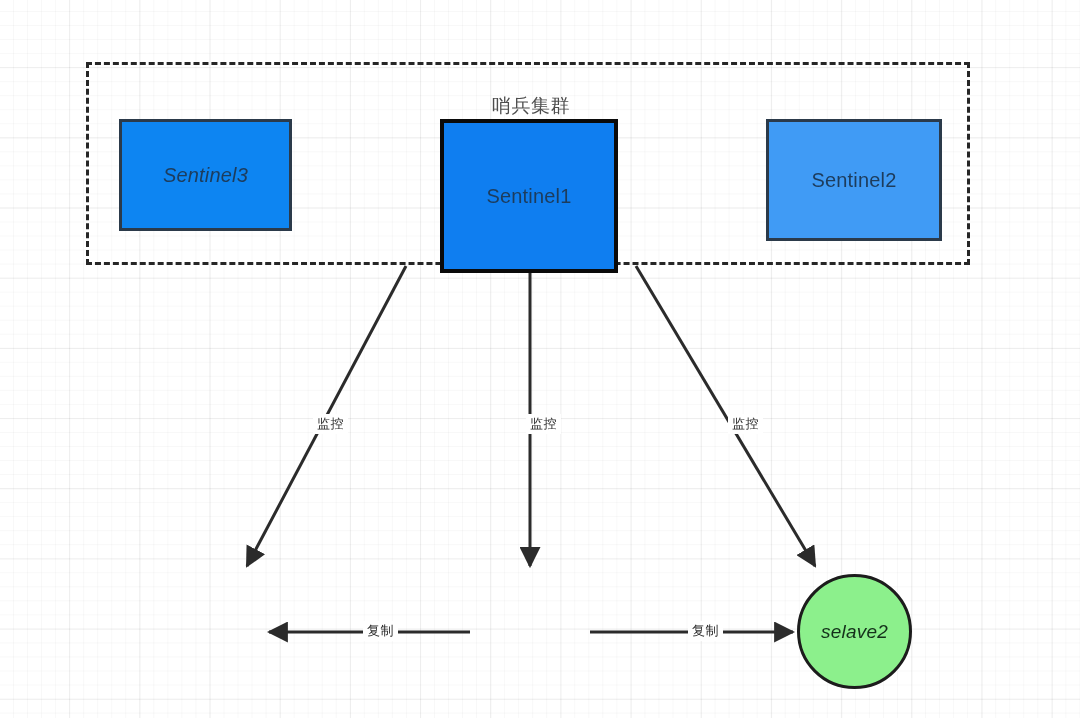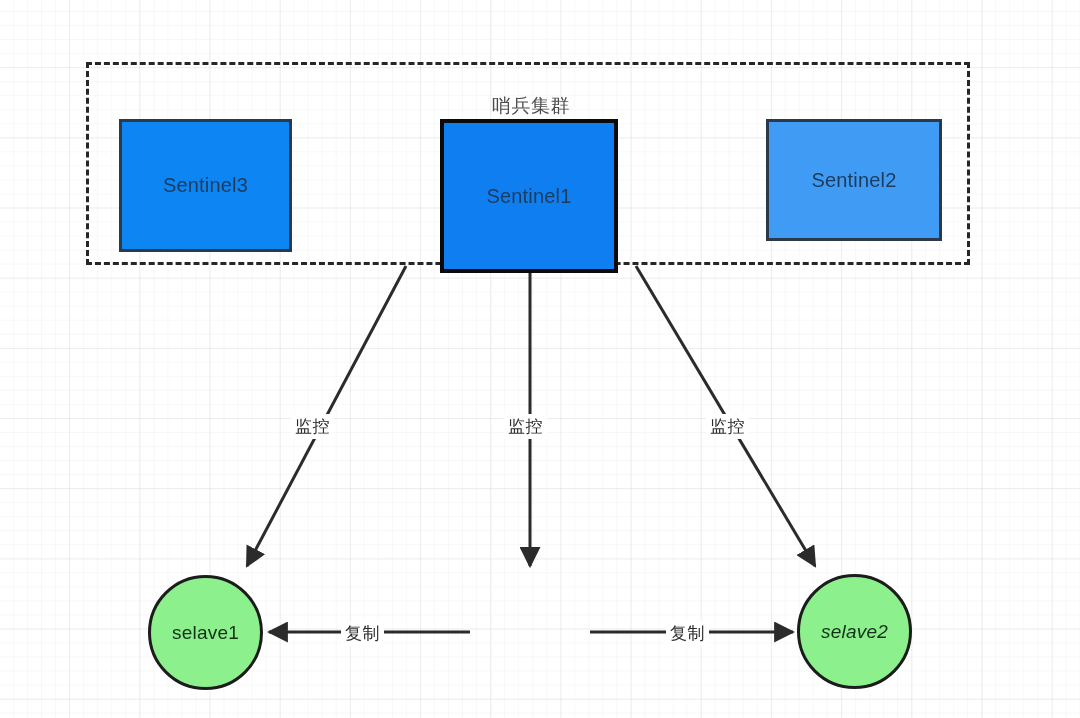--- a/index.html
+++ b/index.html
@@ -72,23 +72,24 @@
     justify-content: center;
     font-size: 20px;
     color: #1d3c5c;
     letter-spacing: 0.2px;
     white-space: nowrap;
   }
   .sentinel.s3 {
     left: 119px;
     top: 119px;
     width: 173px;
-    height: 133px;
+    height: 112px;
     background-color: #0d85f2;
     border: 3px solid #2b3a4a;
+    font-style: italic;
   }
   .sentinel.s1 {
     left: 440px;
     top: 119px;
     width: 178px;
     height: 154px;
     background-color: #0f7ef0;
     border: 4px solid #0a0a0a;
   }
   .sentinel.s2 {
@@ -133,26 +134,27 @@
     top: 574px;
     width: 115px;
     height: 115px;
     background-color: #8cf08c;
     font-style: italic;
   }
 
   
   .edge-label {
     position: absolute;
-    font-size: 17px;
+    font-size: 13px;
     color: #2b2b2b;
     background-color: #ffffff;
     padding: 1px 4px;
     white-space: nowrap;
     letter-spacing: 0.5px;
+    margin-left: 22px;
   }
   .lbl-mon1 { left: 291px; top: 414px; }
   .lbl-mon2 { left: 504px; top: 414px; }
   .lbl-mon3 { left: 706px; top: 414px; }
   .lbl-rep1 { left: 341px; top: 621px; }
   .lbl-rep2 { left: 666px; top: 621px; }
 </style>
 </head>
 <body>
 
@@ -183,23 +185,20 @@
   <div class="sentinel s3">
     <span>Sentinel3</span>
   </div>
   <div class="sentinel s1">
     <span>Sentinel1</span>
   </div>
   <div class="sentinel s2">
     <span>Sentinel2</span>
   </div>
 
-  <div class="node slave1">
-    <span>selave1</span>
-  </div>
   <div class="node slave2">
     <span>selave2</span>
   </div>
 
   <div class="edge-label lbl-mon1">监控</div>
   <div class="edge-label lbl-mon2">监控</div>
   <div class="edge-label lbl-mon3">监控</div>
   <div class="edge-label lbl-rep1">复制</div>
   <div class="edge-label lbl-rep2">复制</div>
 

